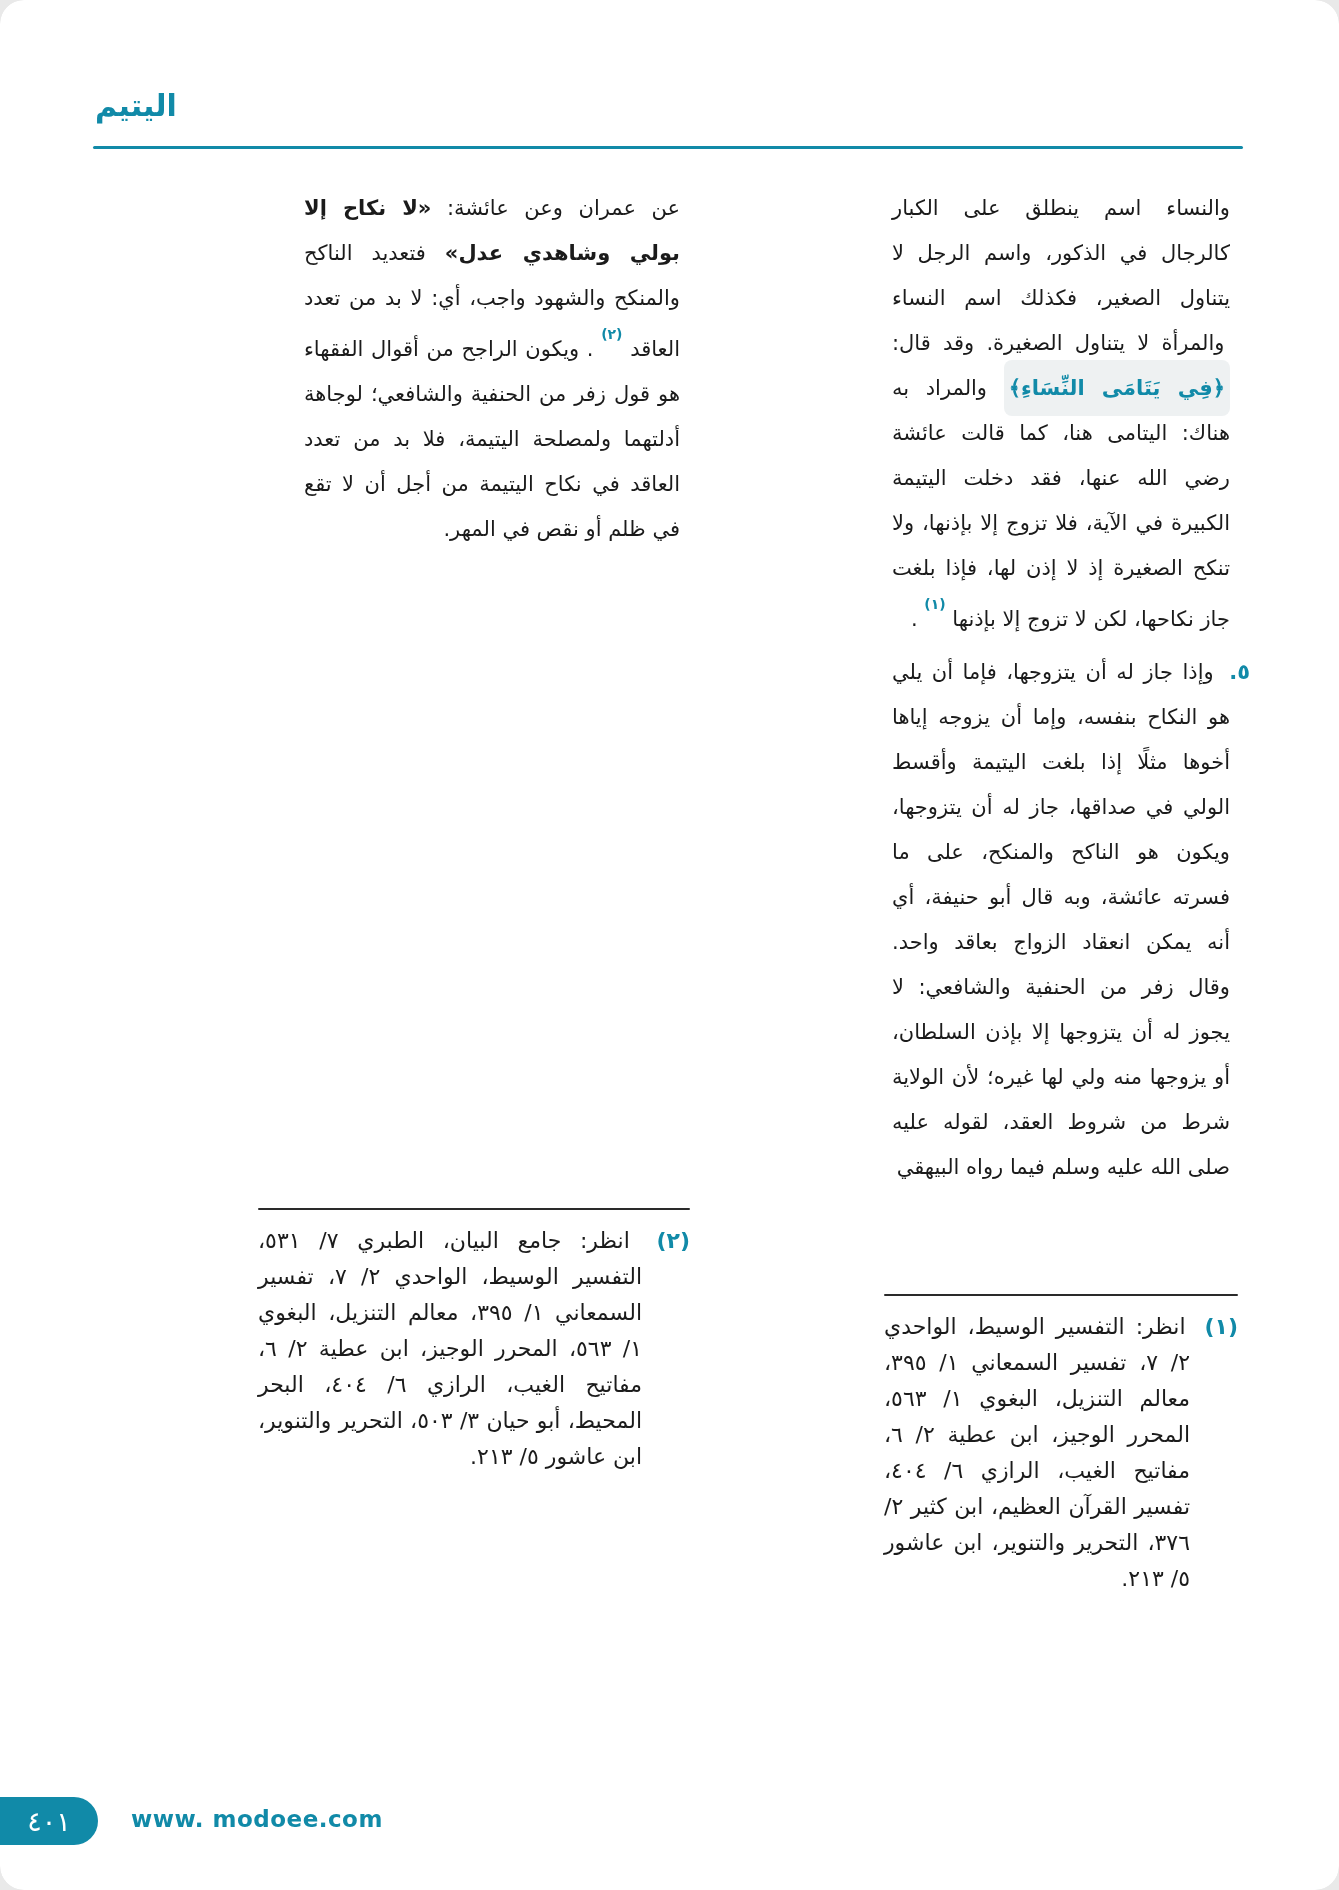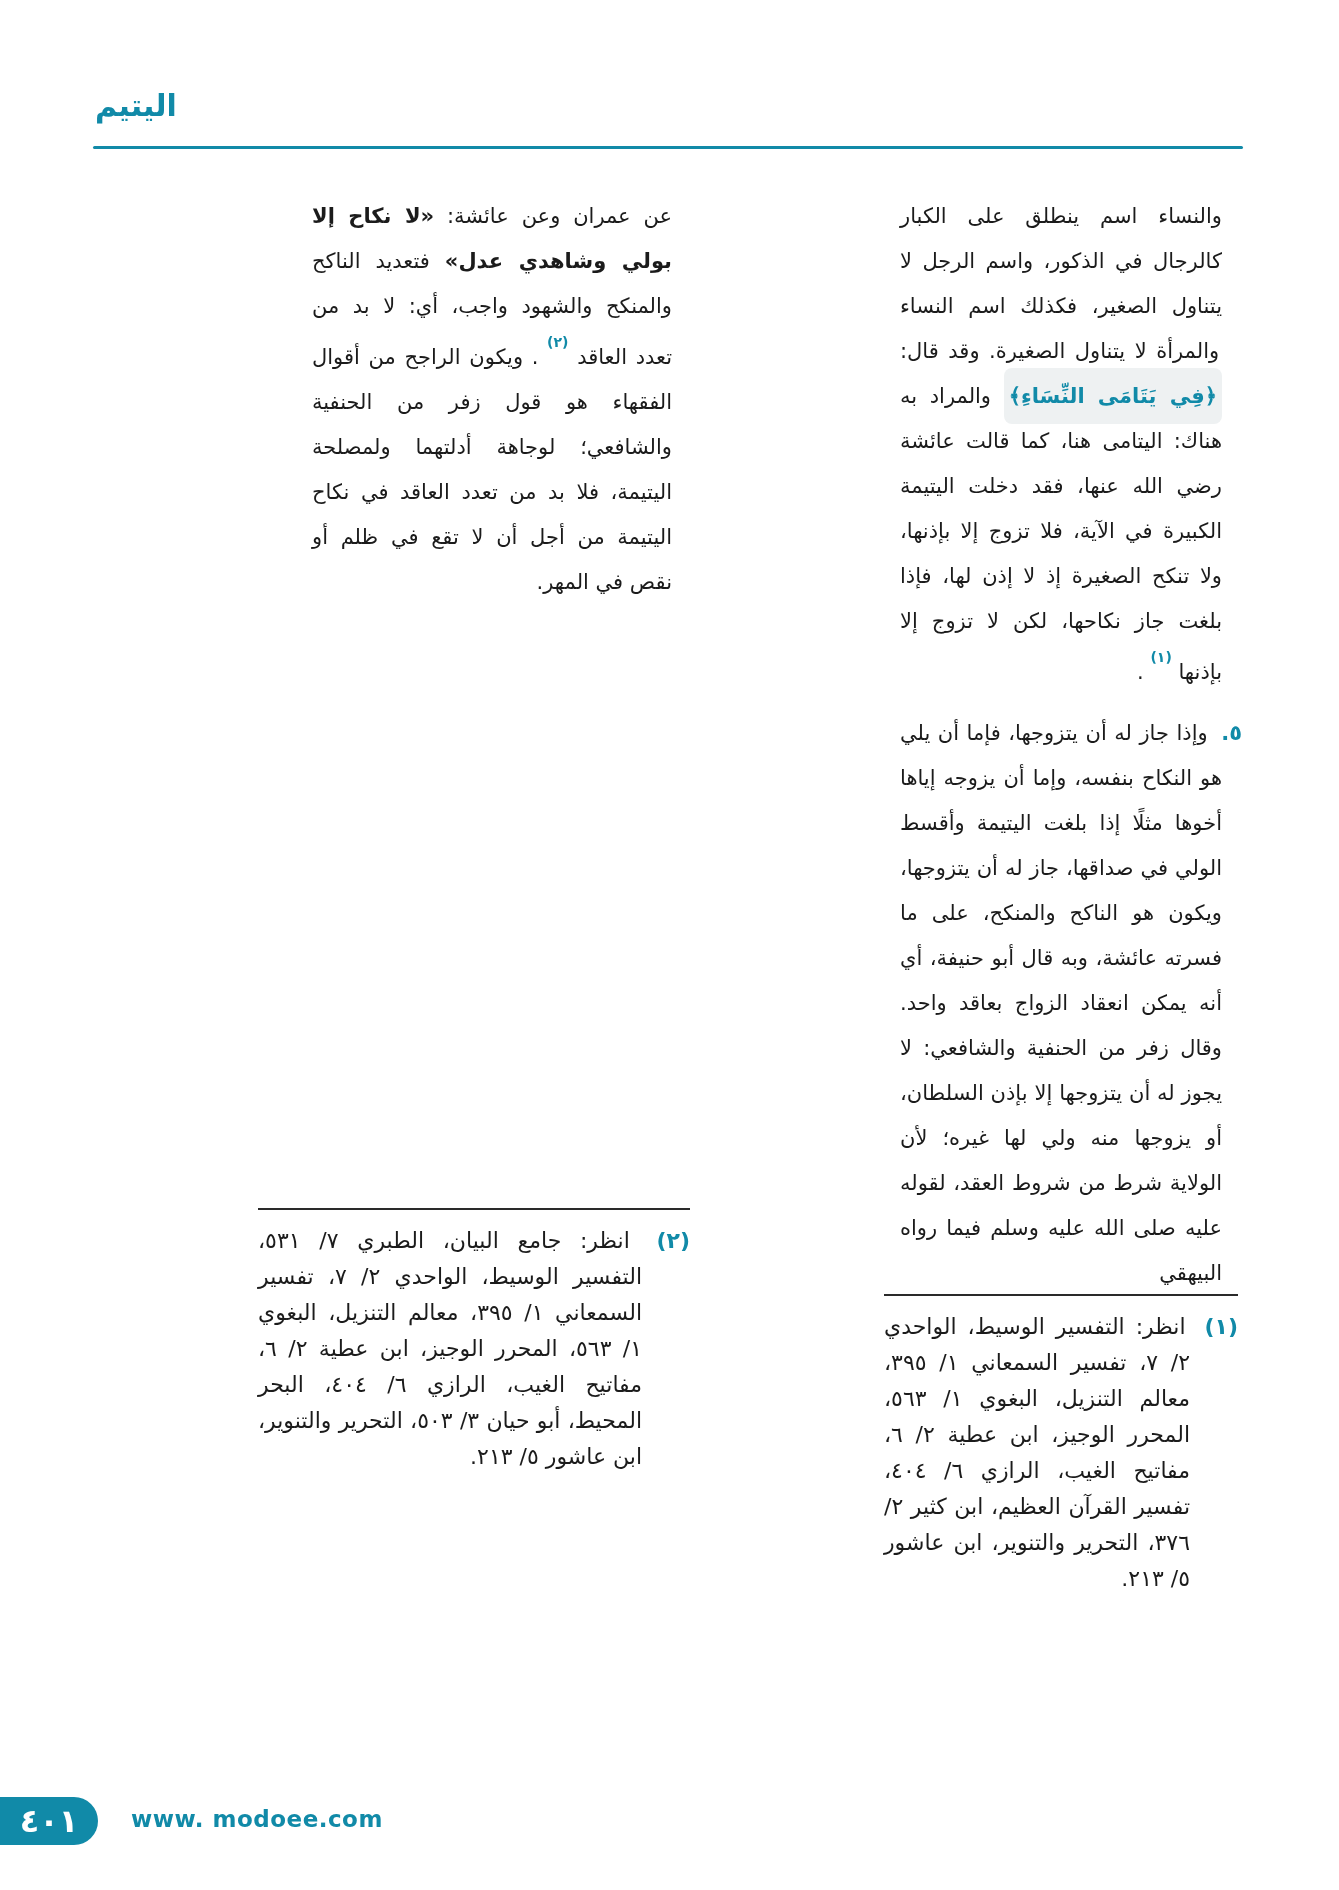--- a/index.html
+++ b/index.html
@@ -1,16 +1,16 @@
 <!DOCTYPE html>
 <html lang="ar"><head>
 <meta charset="utf-8">
 <title>اليتيم</title>
 <style>
-  * { margin: 0; padding: 0; box-sizing: border-box; }
+  * { margin: 0; padding: 0; box-sizing: border-box; border-radius: 24px; }
   html, body { background: #e9e9e9; }
   body { font-family: "DejaVu Sans", sans-serif; }
 
   .page {
     position: relative;
     width: 1339px;
     height: 1890px;
     background: #ffffff;
     margin: 0 auto;
     overflow: hidden;
@@ -41,21 +41,21 @@
     position: absolute;
     top: 178px;
     direction: rtl;
     text-align: justify;
     color: #1b1b1b;
     font-size: 21px;
     line-height: 45px;
   }
   .col-right { left: 884px; width: 354px; }
   .col-left  { left: 296px; width: 392px; }
-  .col p { margin: 16px; }
+  .col p { margin: 8px; }
 
   .quran-verse {
     color: #118aa8;
     font-weight: bold;
     background: #eef1f2;
     border-radius: 8px;
     padding: 16px 5px;
     white-space: nowrap;
   }
   .hadith-quote { font-weight: bold; }
@@ -106,22 +106,22 @@
     left: 0;
     top: 1797px;
     width: 98px;
     height: 48px;
     background: #118aa8;
     border-radius: 0 26px 26px 0;
     display: flex;
     align-items: center;
     justify-content: center;
     color: #ffffff;
-    font-size: 32px;
-    font-weight: bold;
+    font-size: 27px;
+    font-weight: normal;
   }
   .website-url {
     position: absolute;
     left: 131px;
     top: 1806px;
     color: #118aa8;
     font-size: 23px;
     font-weight: bold;
     direction: ltr;
     letter-spacing: 0.5px;

